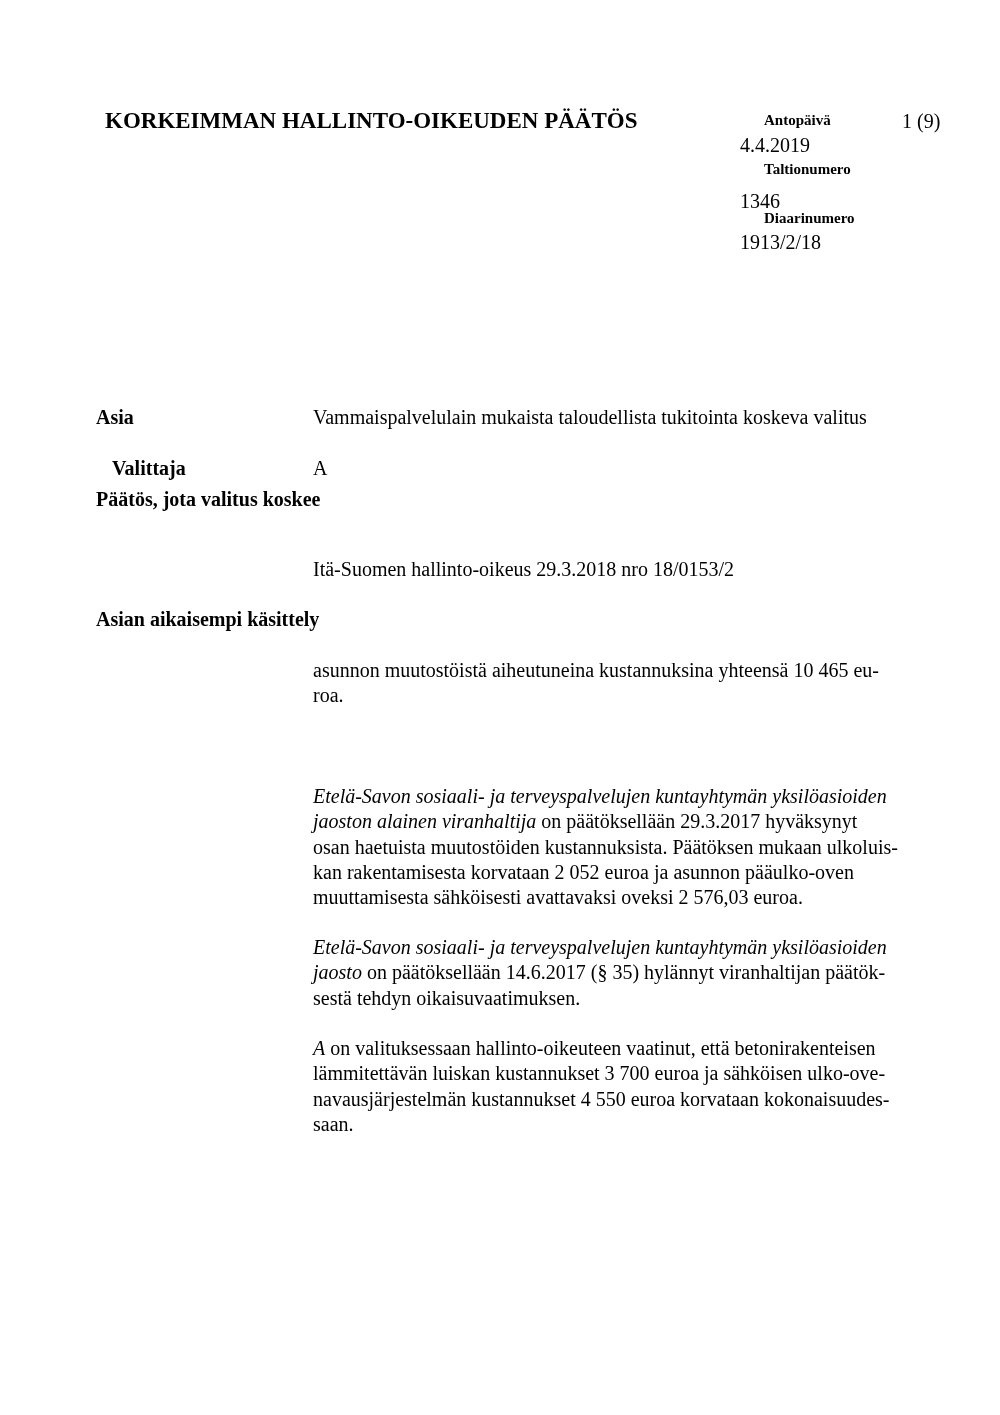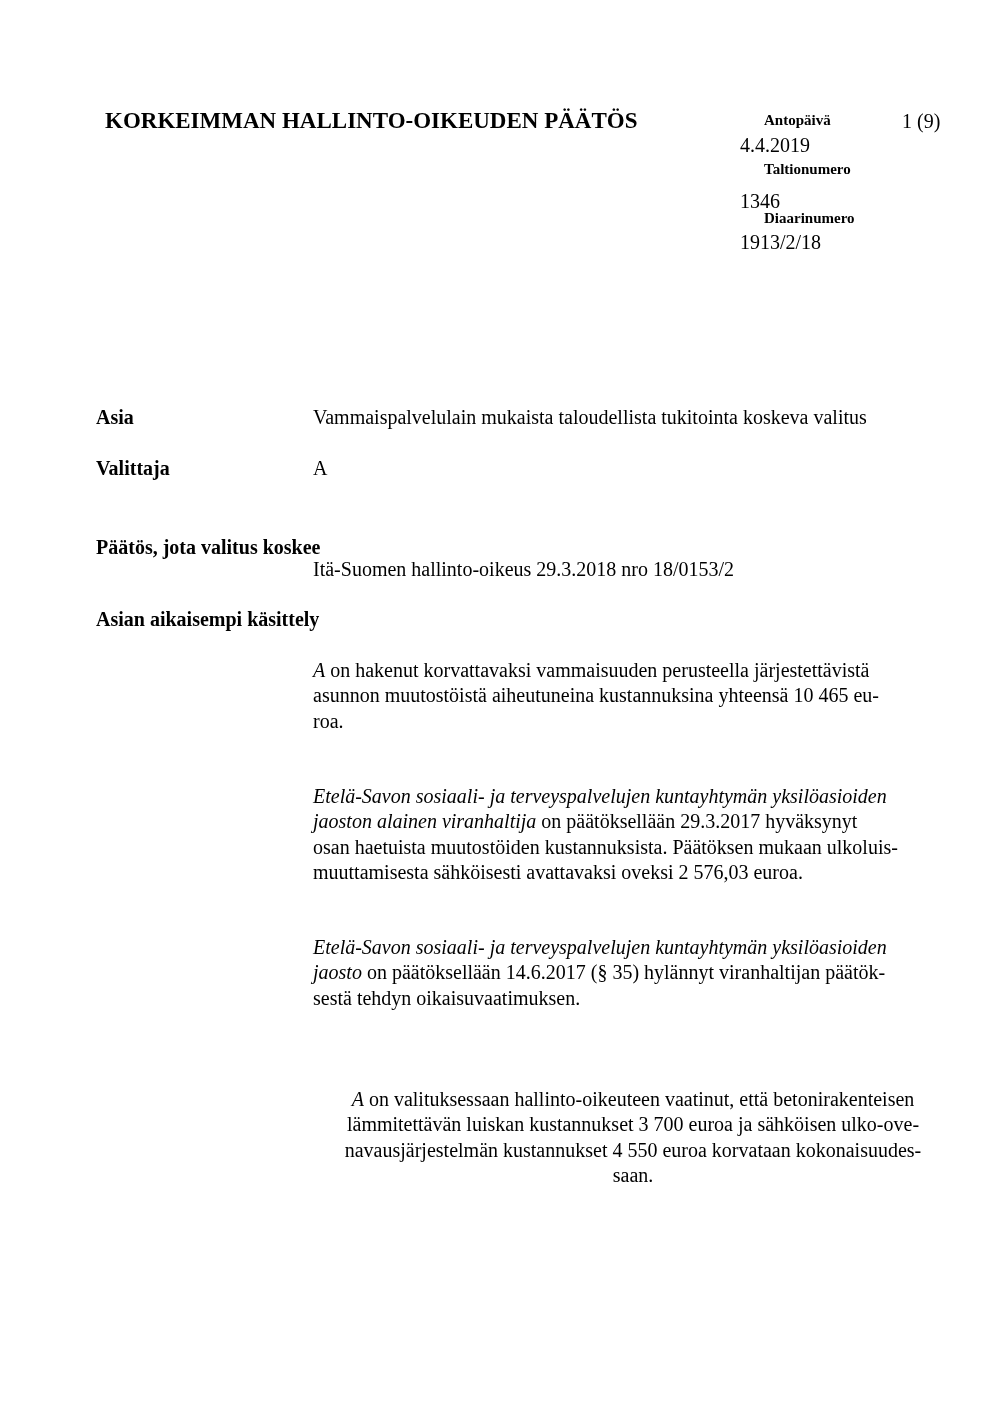--- a/index.html
+++ b/index.html
@@ -26,47 +26,47 @@
   <div class="abs meta-label" style="top:112px;">Antopäivä</div>
   <div class="abs meta-value" style="top:134px;text-align:center;">4.4.2019</div>
   <div class="abs meta-label" style="top:161px;">Taltionumero</div>
   <div class="abs meta-value" style="top:182px;margin-top:8px;">1346</div>
   <div class="abs meta-label" style="top:210px;text-align:center;">Diaarinumero</div>
   <div class="abs meta-value" style="top:231px;">1913/2/18</div>
 
   <div class="abs sec-label" style="top:406px;">Asia</div>
   <div class="abs sec-value" style="top:406px;font-family:Liberation Serif, serif;">Vammaispalvelulain mukaista taloudellista tukitointa koskeva valitus</div>
 
-  <div class="abs sec-label" style="top:457px;">Valittaja</div>
+  <div class="abs sec-label" style="top:457px;margin-left:16px;">Valittaja</div>
   <div class="abs sec-value" style="top:457px;">A</div>
 
-  <div class="abs sec-label" style="top:536px;text-align:center;">Päätös, jota valitus koskee</div>
+  <div class="abs sec-label" style="top:488px;text-align:center;">Päätös, jota valitus koskee</div>
   <div class="abs sec-value" style="top:558px;">Itä-Suomen hallinto-oikeus 29.3.2018 nro 18/0153/2</div>
 
   <div class="abs sec-label" style="top:608px;">Asian aikaisempi käsittely</div>
 
   <div class="para" style="top:658px;">
-    <span class="line"><em>A</em><span> on hakenut korvattavaksi vammaisuuden perusteella järjestettävistä</span></span>
     <span class="line">asunnon muutostöistä aiheutuneina kustannuksina yhteensä 10 465 eu-</span>
     <span class="line">roa.</span>
   </div>
 
   <div class="para" style="top:784px;">
     <span class="line"><em>Etelä-Savon sosiaali- ja terveyspalvelujen kuntayhtymän yksilöasioiden</em></span>
     <span class="line"><em>jaoston alainen viranhaltija</em><span> on päätöksellään 29.3.2017 hyväksynyt</span></span>
     <span class="line">osan haetuista muutostöiden kustannuksista. Päätöksen mukaan ulkoluis-</span>
+    <span class="line">kan rakentamisesta korvataan 2 052 euroa ja asunnon pääulko-oven</span>
     <span class="line">muuttamisesta sähköisesti avattavaksi oveksi 2 576,03 euroa.</span>
   </div>
 
   <div class="para" style="top:935px;">
     <span class="line"><em>Etelä-Savon sosiaali- ja terveyspalvelujen kuntayhtymän yksilöasioiden</em></span>
     <span class="line"><em>jaosto</em><span> on päätöksellään 14.6.2017 (§ 35) hylännyt viranhaltijan päätök-</span></span>
     <span class="line">sestä tehdyn oikaisuvaatimuksen.</span>
   </div>
 
-  <div class="para" style="top:1087px;text-align:center;">
+  <div class="para" style="top:1036px;">
     <span class="line"><em>A</em><span> on valituksessaan hallinto-oikeuteen vaatinut, että betonirakenteisen</span></span>
     <span class="line">lämmitettävän luiskan kustannukset 3 700 euroa ja sähköisen ulko-ove-</span>
     <span class="line">navausjärjestelmän kustannukset 4 550 euroa korvataan kokonaisuudes-</span>
     <span class="line">saan.</span>
   </div>
 
 </div>
 
 </body></html>

